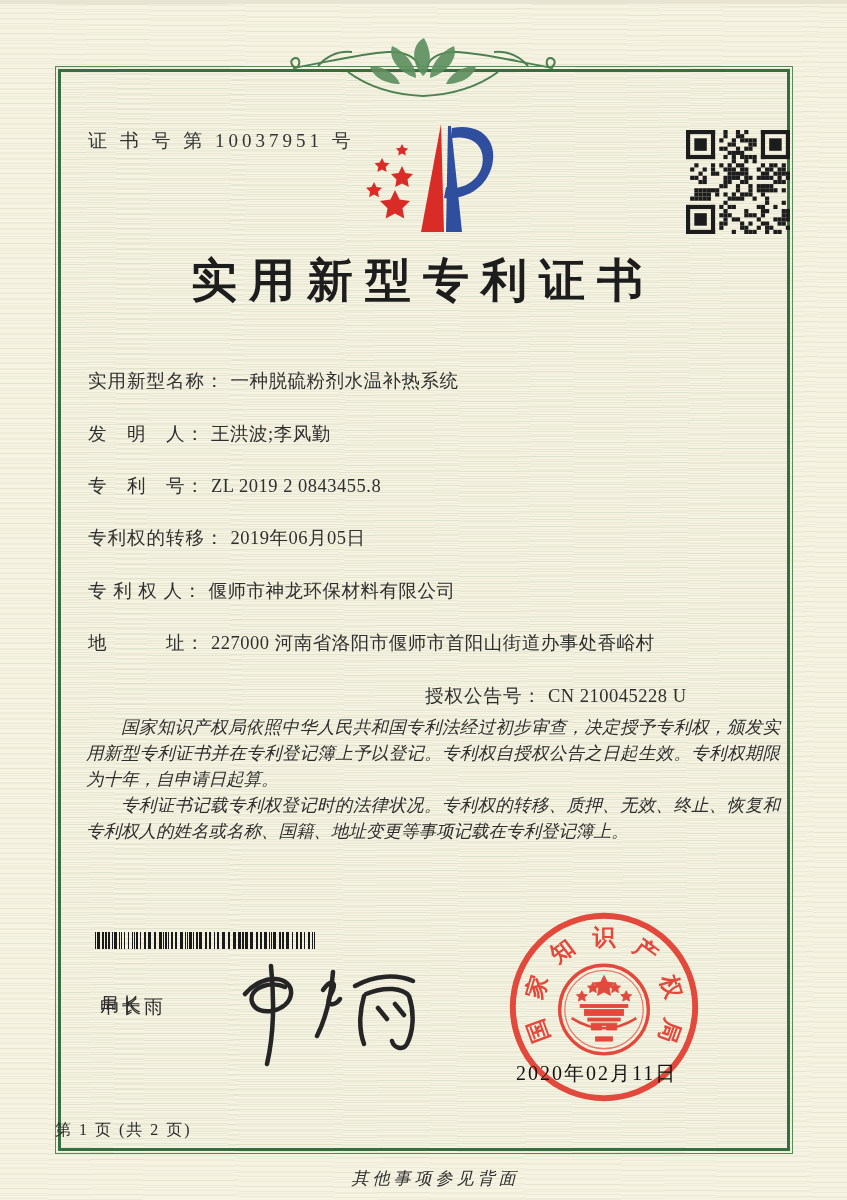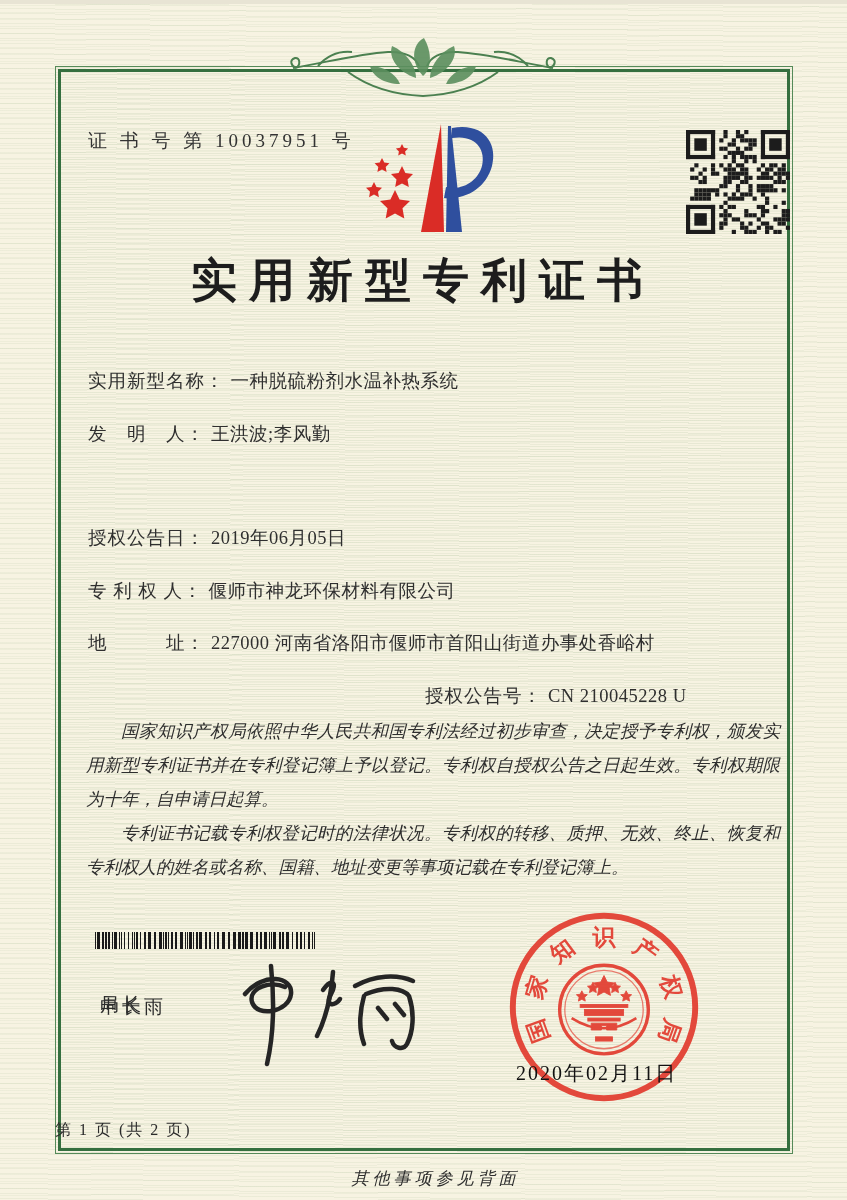--- a/index.html
+++ b/index.html
@@ -25,21 +25,21 @@
     position:absolute;inset:2px;border:3px solid #356f3f;
   }
   .cert-no{left:88px;top:124px;font-size:19px;letter-spacing:4px;color:#333;}
   .title{
     left:55px;top:246px;width:736px;text-align:center;
     font-size:46px;font-weight:bold;letter-spacing:12px;color:#1d1d1d;
   }
   .field-row{left:88px;font-size:18.5px;color:#2f2f2f;white-space:nowrap;}
   .field-label{letter-spacing:1px;}
   .field-value{margin-left:6px;letter-spacing:0.5px;}
-  .paragraphs{left:86px;top:710px;width:694px;font-size:17.5px;line-height:34px;
+  .paragraphs{left:86px;top:710px;width:694px;font-size:17.5px;line-height:26px;
     font-style:italic;color:#2e2e2e;text-align:justify;}
   .paragraphs p{margin:0;text-indent:2em;}
   .signoff-title{left:100px;top:988px;font-size:19px;letter-spacing:3px;}
   .signoff-name{left:100px;top:990px;font-size:19px;letter-spacing:3px;}
   .seal-date{left:516px;top:1056px;font-size:20px;letter-spacing:2px;color:#111;z-index:4;}
   .page-info{left:55px;top:1116px;width:736px;font-size:16px;letter-spacing:2px;}
   .back-note{left:12px;top:1163px;width:847px;text-align:center;font-size:17px;letter-spacing:4px;font-style:italic;color:#2e2e2e;}
   .qr-box{left:686px;top:126px;width:104px;height:104px;}
   .barcode-box{left:95px;top:928px;width:222px;height:17px;}
   .logo-box{left:338px;top:104px;width:160px;height:132px;}
@@ -304,22 +304,25 @@
     </svg>
 
   <div class="abs field-row" style="top:364px">
     <span class="field-label">实用新型名称：</span><span class="field-value">一种脱硫粉剂水温补热系统</span>
   </div>
 
   <div class="abs title">实用新型专利证书</div>
   <div class="abs field-row" style="top:417px">
     <span class="field-label">发　明　人：</span><span class="field-value">王洪波;李风勤</span>
   </div>
+  <div class="abs field-row" style="top:469px">
+    <span class="field-label">专　利　号：</span><span class="field-value">ZL 2019 2 0843455.8</span>
+  </div>
   <div class="abs field-row" style="top:521px">
-    <span class="field-label">授权公告日：</span><span class="field-value">2019年06月05日</span>
+    <span class="field-label">专利权的转移：</span><span class="field-value">2019年06月05日</span>
   </div>
   <div class="abs field-row" style="top:574px">
     <span class="field-label">专 利 权 人：</span><span class="field-value">偃师市神龙环保材料有限公司</span>
   </div>
   <div class="abs field-row" style="top:626px">
     <span class="field-label">地　　　址：</span><span class="field-value">227000 河南省洛阳市偃师市首阳山街道办事处香峪村</span>
   </div>
 
   <div class="abs field-row" style="top:679px;left:425px">
     <span class="field-label">授权公告号：</span><span class="field-value">CN 210045228 U</span>

